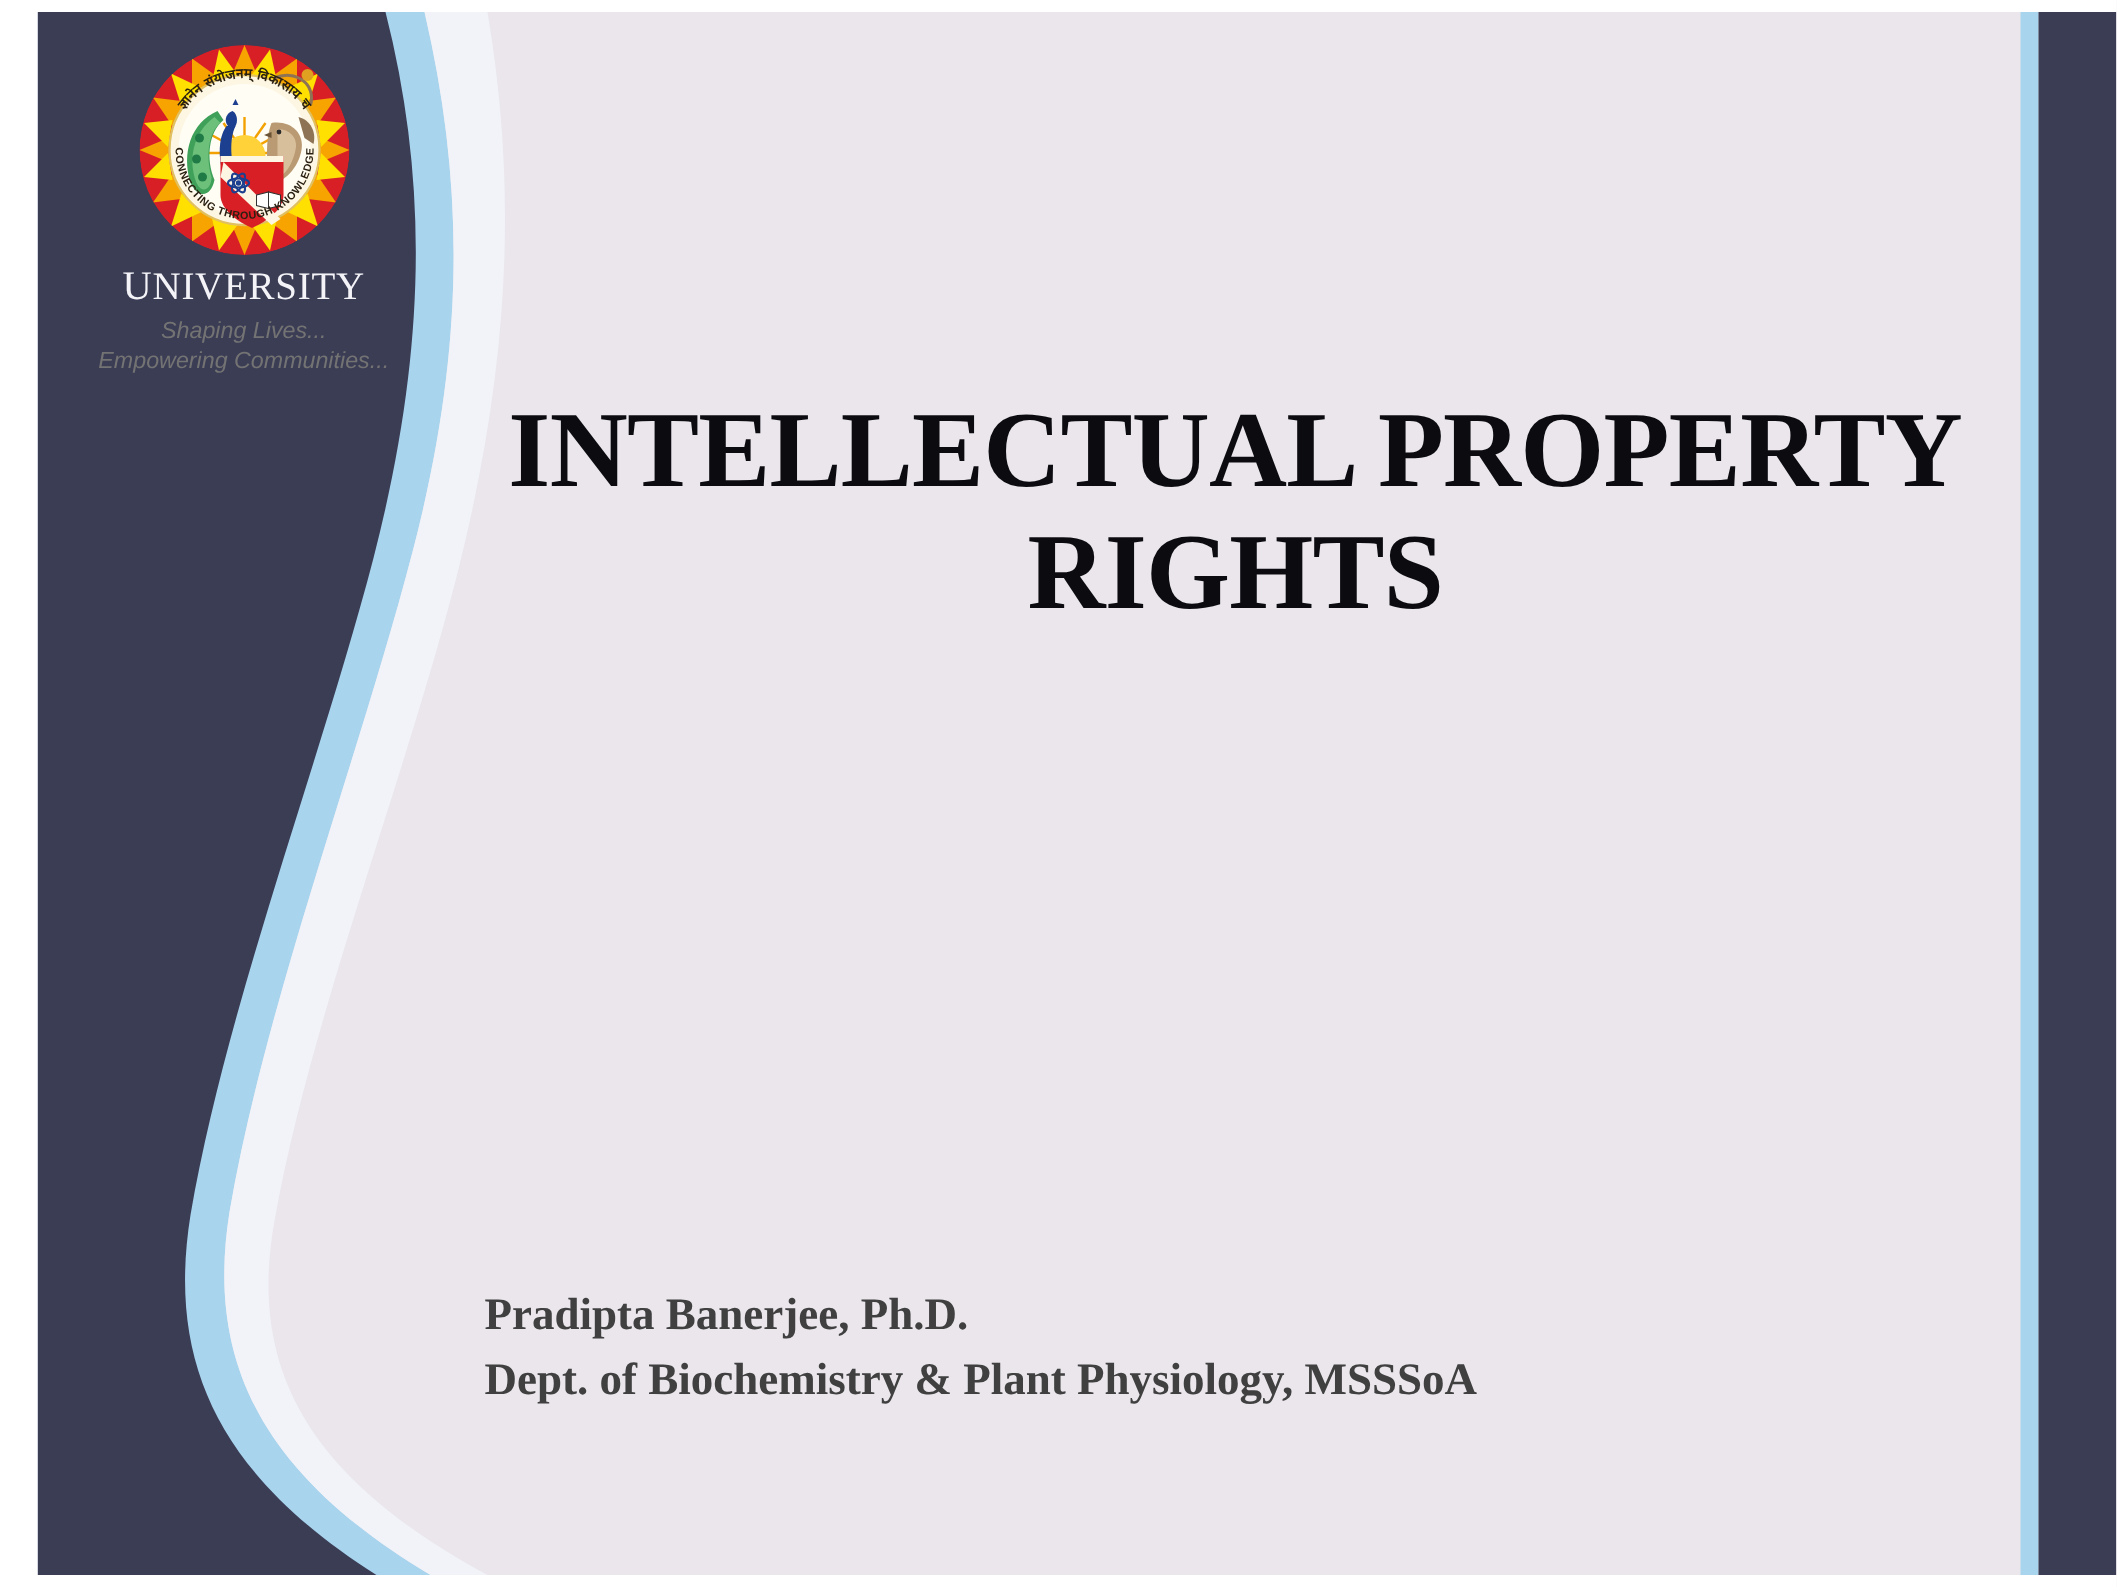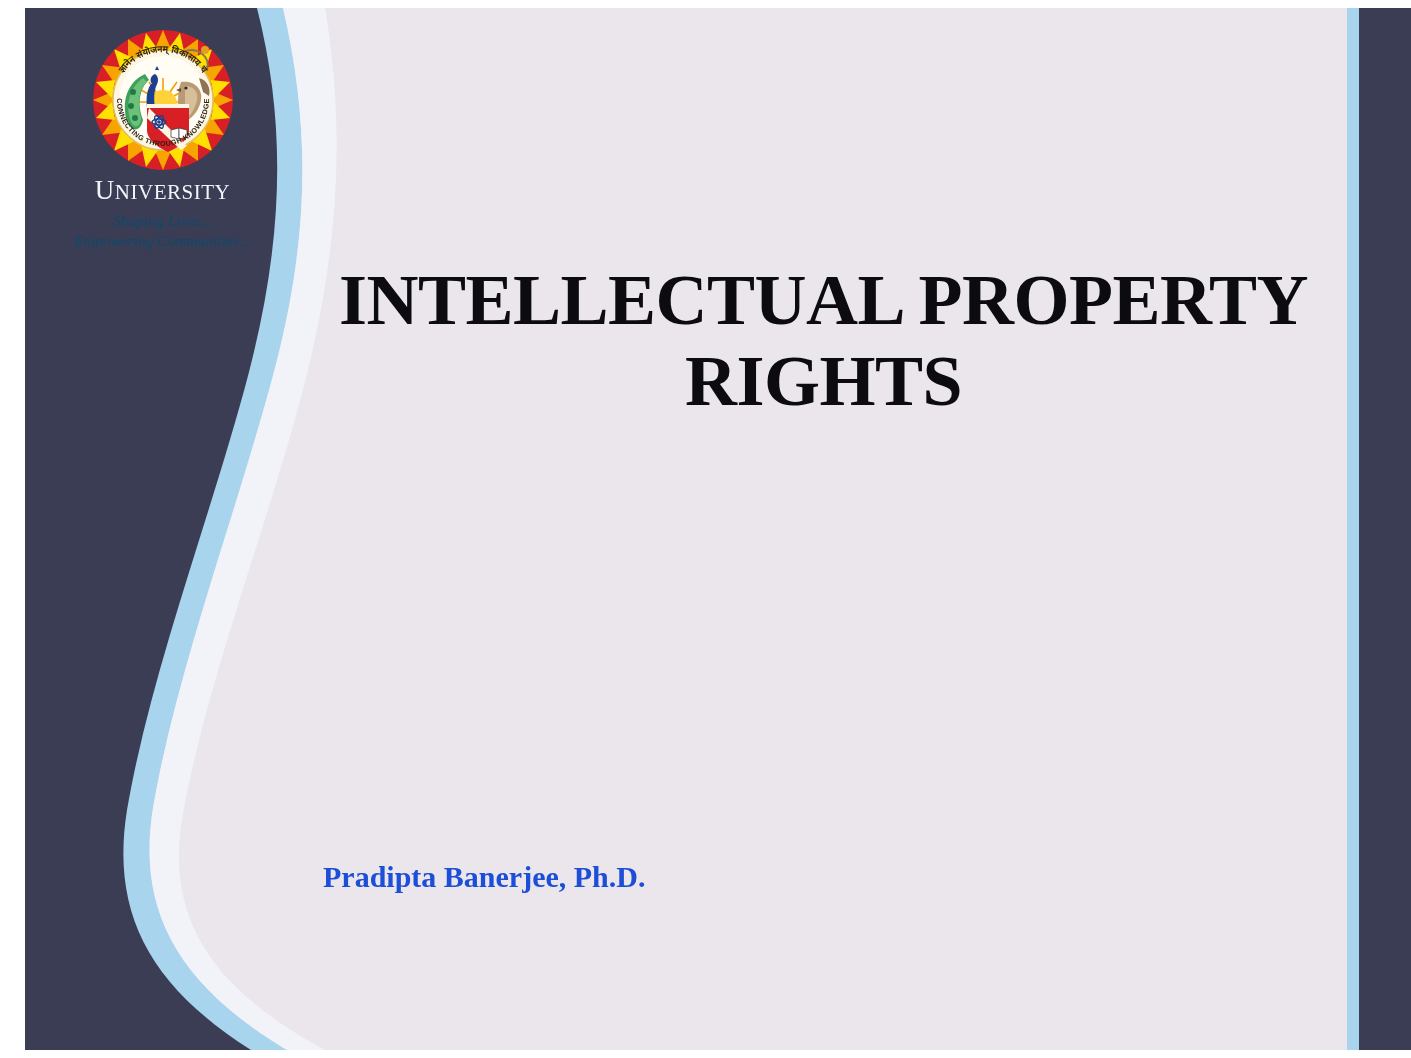--- a/index.html
+++ b/index.html
@@ -90,27 +90,27 @@
   .uni-name-2 {
     font-family: "Liberation Serif", serif;
     font-size: 27px;
     color: #f4f4f8;
     letter-spacing: 0.5px;
     line-height: 1.05;
     margin-top: 2px;
     white-space: nowrap;
   }
   .uni-name-2 .smallcap {
-    font-size: 21px;
+    font-size: 26px;
   }
   .tagline {
-    font-family: Liberation Serif, serif;
+    font-family: Liberation Sans, sans-serif;
     font-style: italic;
     font-size: 15.5px;
-    color: #0c4a6e;
+    color: #737373;
     line-height: 1.25;
     white-space: nowrap;
   }
   .tagline.first { margin-top: 7px; }
 
   
   .slide-title {
     position: absolute;
     left: 311px;
     top: 252px;
@@ -131,21 +131,21 @@
     left: 298px;
     top: 848px;
     width: 900px;
     z-index: 4;
   }
   .presenter-line {
     font-family: "Liberation Serif", serif;
     font-weight: bold;
     font-size: 30px;
     line-height: 1.42;
-    color: #1d4ed8;
+    color: #404040;
     white-space: nowrap;
   }
 </style>
 </head>
 <body>
 
 <div id="slide-root">
 
   <div class="slide-canvas">
 
@@ -297,16 +297,17 @@
       </div>
 
       <div class="tagline first">Shaping Lives...</div>
       <div class="tagline">Empowering Communities...</div>
     </div>
 
     <div class="slide-title">INTELLECTUAL PROPERTY RIGHTS</div>
 
     <div class="presenter-block">
       <div class="presenter-line">Pradipta Banerjee, Ph.D.</div>
+      <div class="presenter-line">Dept. of Biochemistry &amp; Plant Physiology, MSSSoA</div>
     </div>
 
   </div>
 </div>
 
 </body></html>

